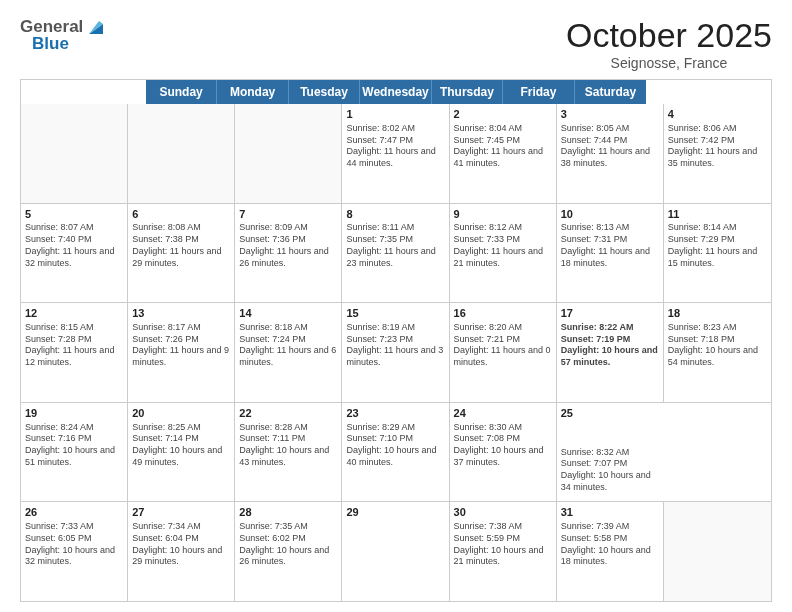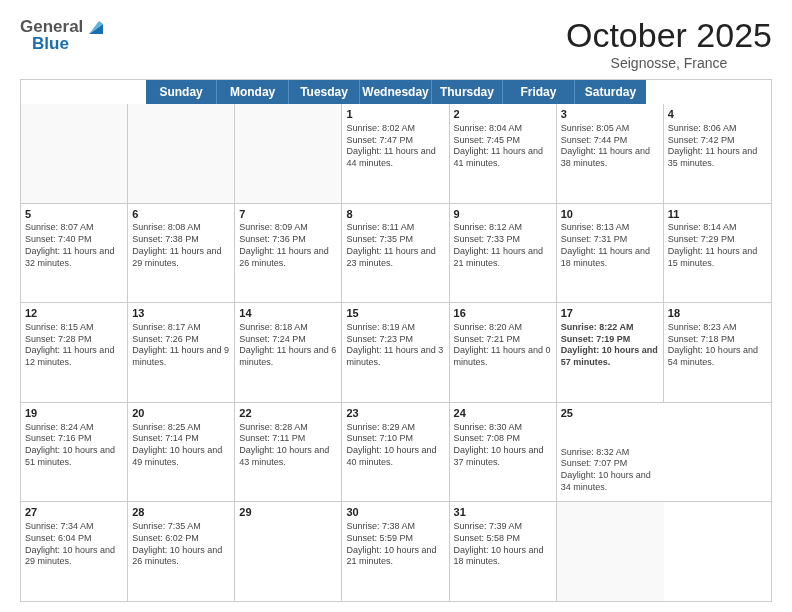--- a/index.html
+++ b/index.html
@@ -286,20 +286,26 @@
           </div>
           <div class="cal-cell">
             <span class="day-num">25</span>
             <div class="cell-text" style="white-space: pre-line; margin-top: 26px;">Sunrise: 8:32 AM
 Sunset: 7:07 PM
 Daylight: 10 hours and 34 minutes.</div>
           </div>
         </div>
         <div class="cal-row">
           <div class="cal-cell">
+            <span class="day-num">26</span>
+            <div class="cell-text" style="white-space: pre-line;">Sunrise: 7:33 AM
+Sunset: 6:05 PM
+Daylight: 10 hours and 32 minutes.</div>
+          </div>
+          <div class="cal-cell">
             <span class="day-num">27</span>
             <div class="cell-text" style="white-space: pre-line;">Sunrise: 7:34 AM
 Sunset: 6:04 PM
 Daylight: 10 hours and 29 minutes.</div>
           </div>
           <div class="cal-cell">
             <span class="day-num">28</span>
             <div class="cell-text" style="white-space: pre-line;">Sunrise: 7:35 AM
 Sunset: 6:02 PM
 Daylight: 10 hours and 26 minutes.</div>

